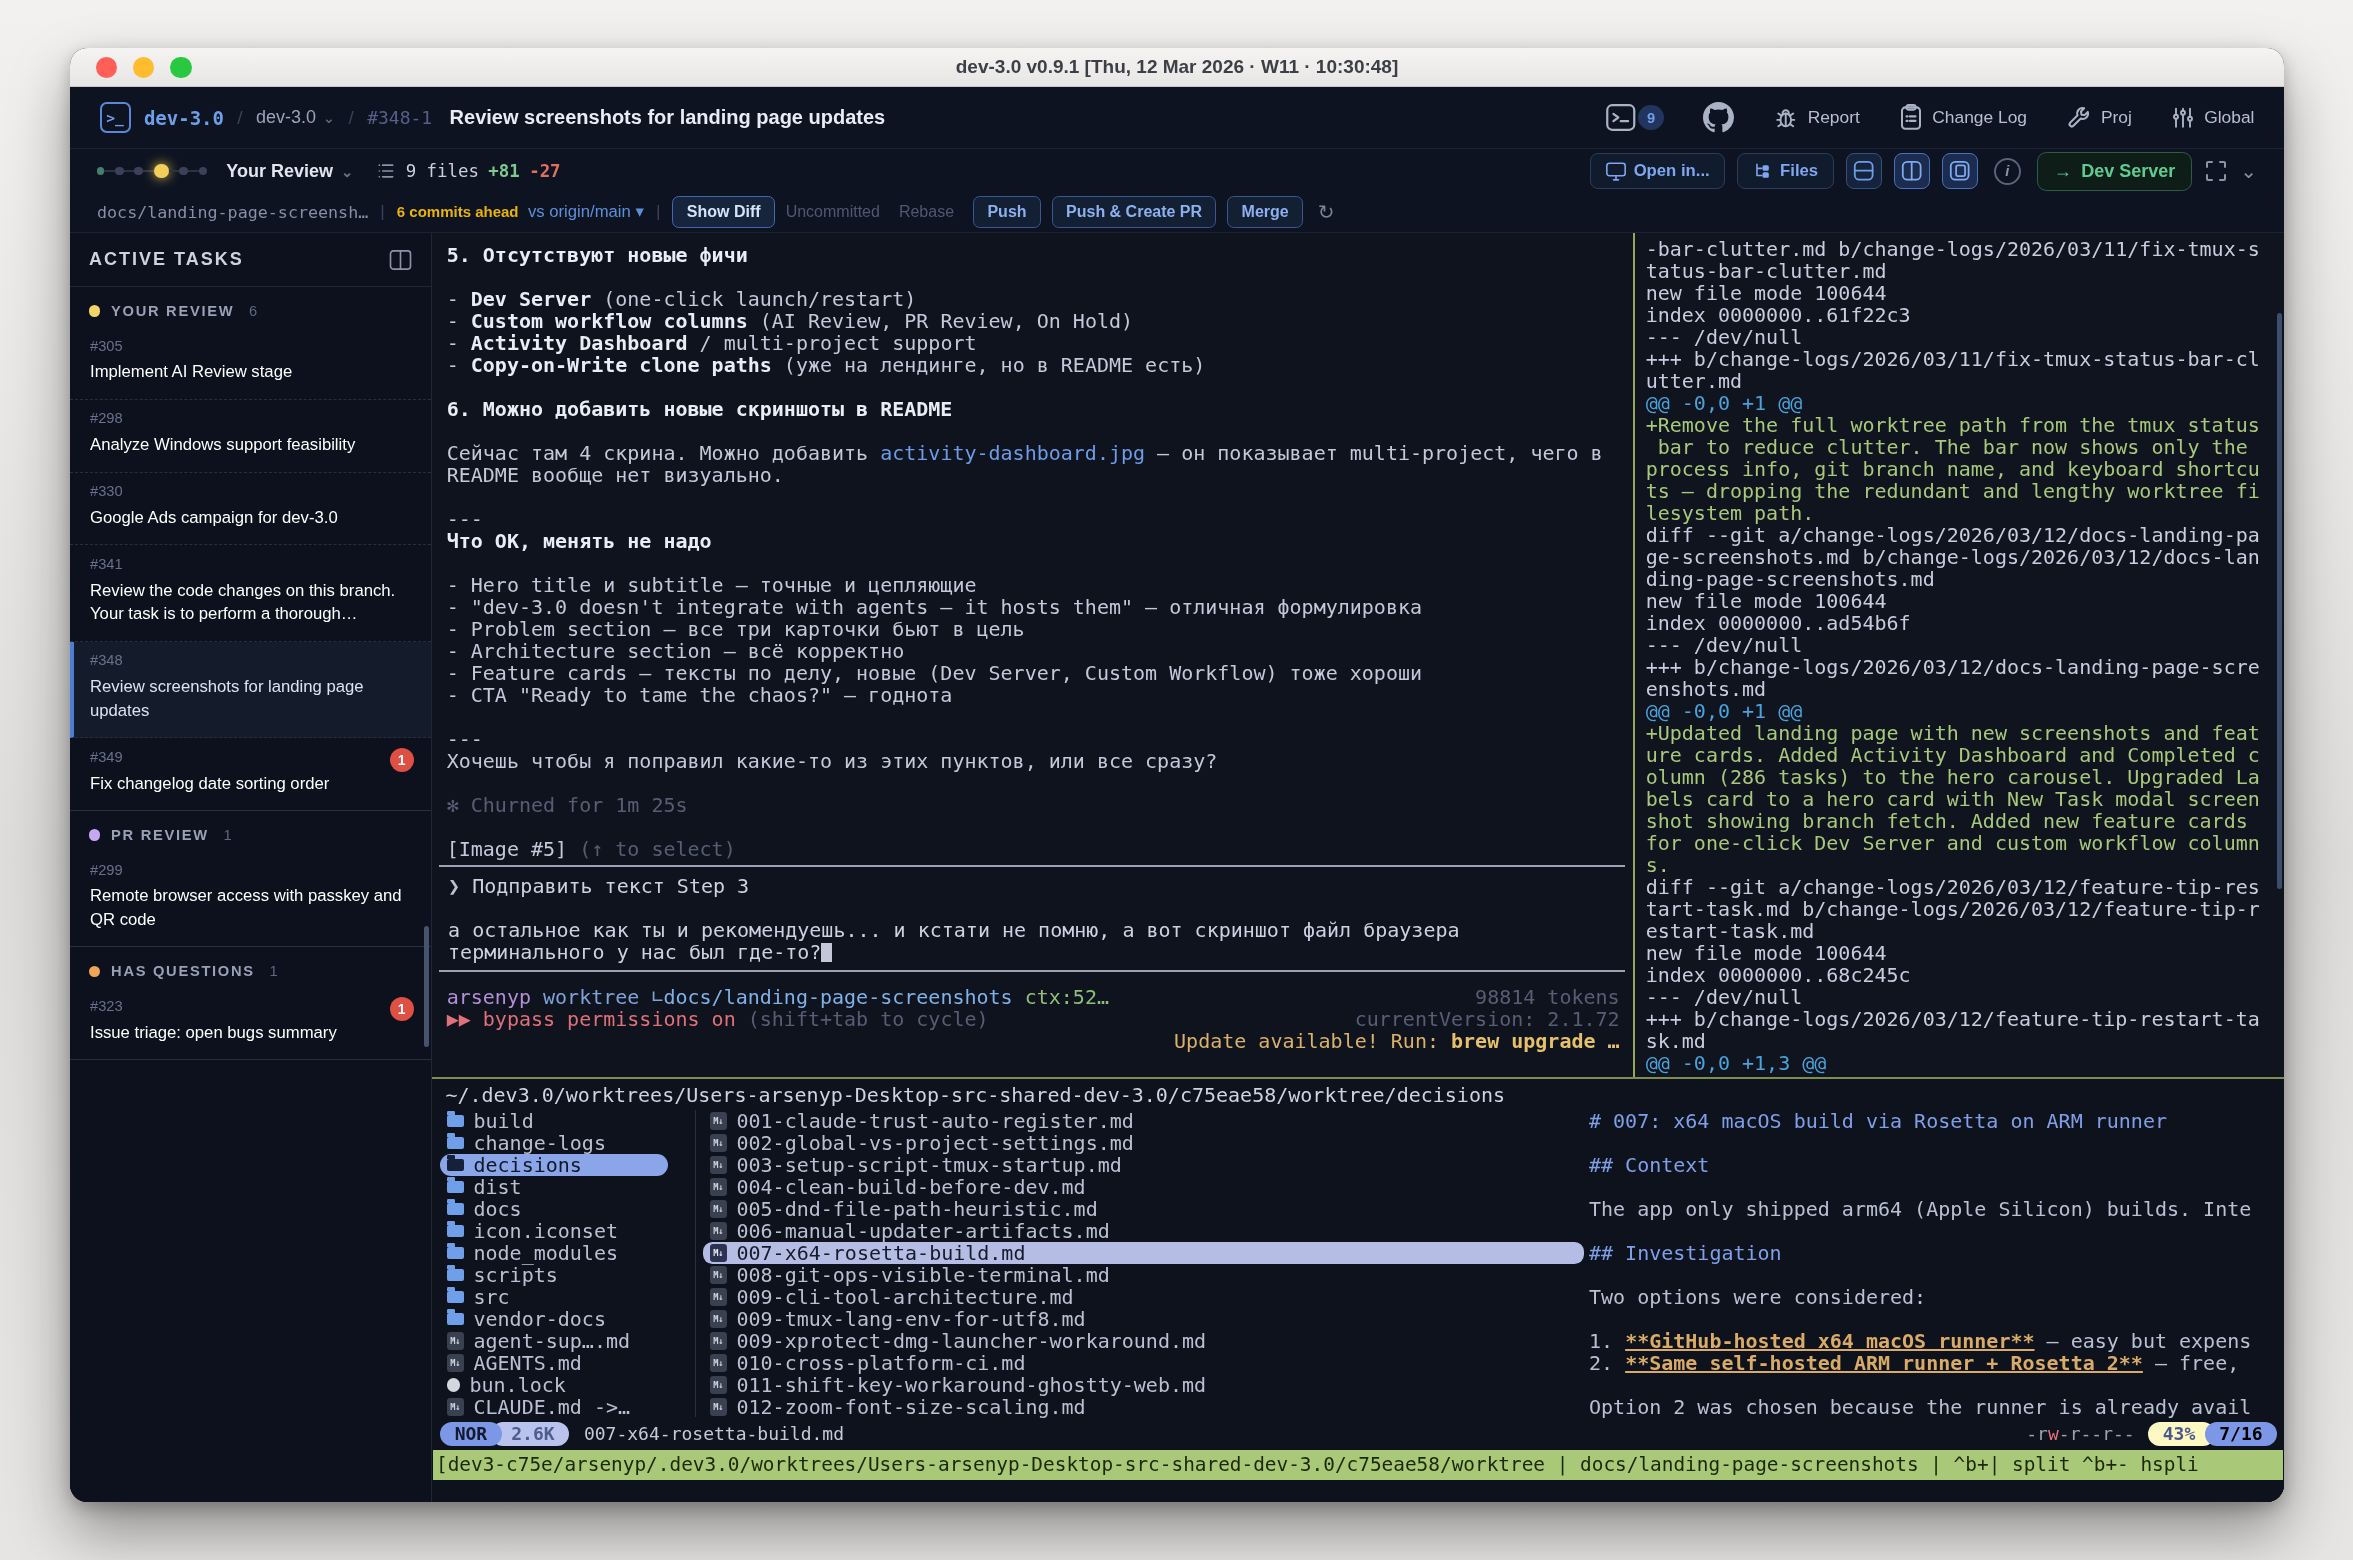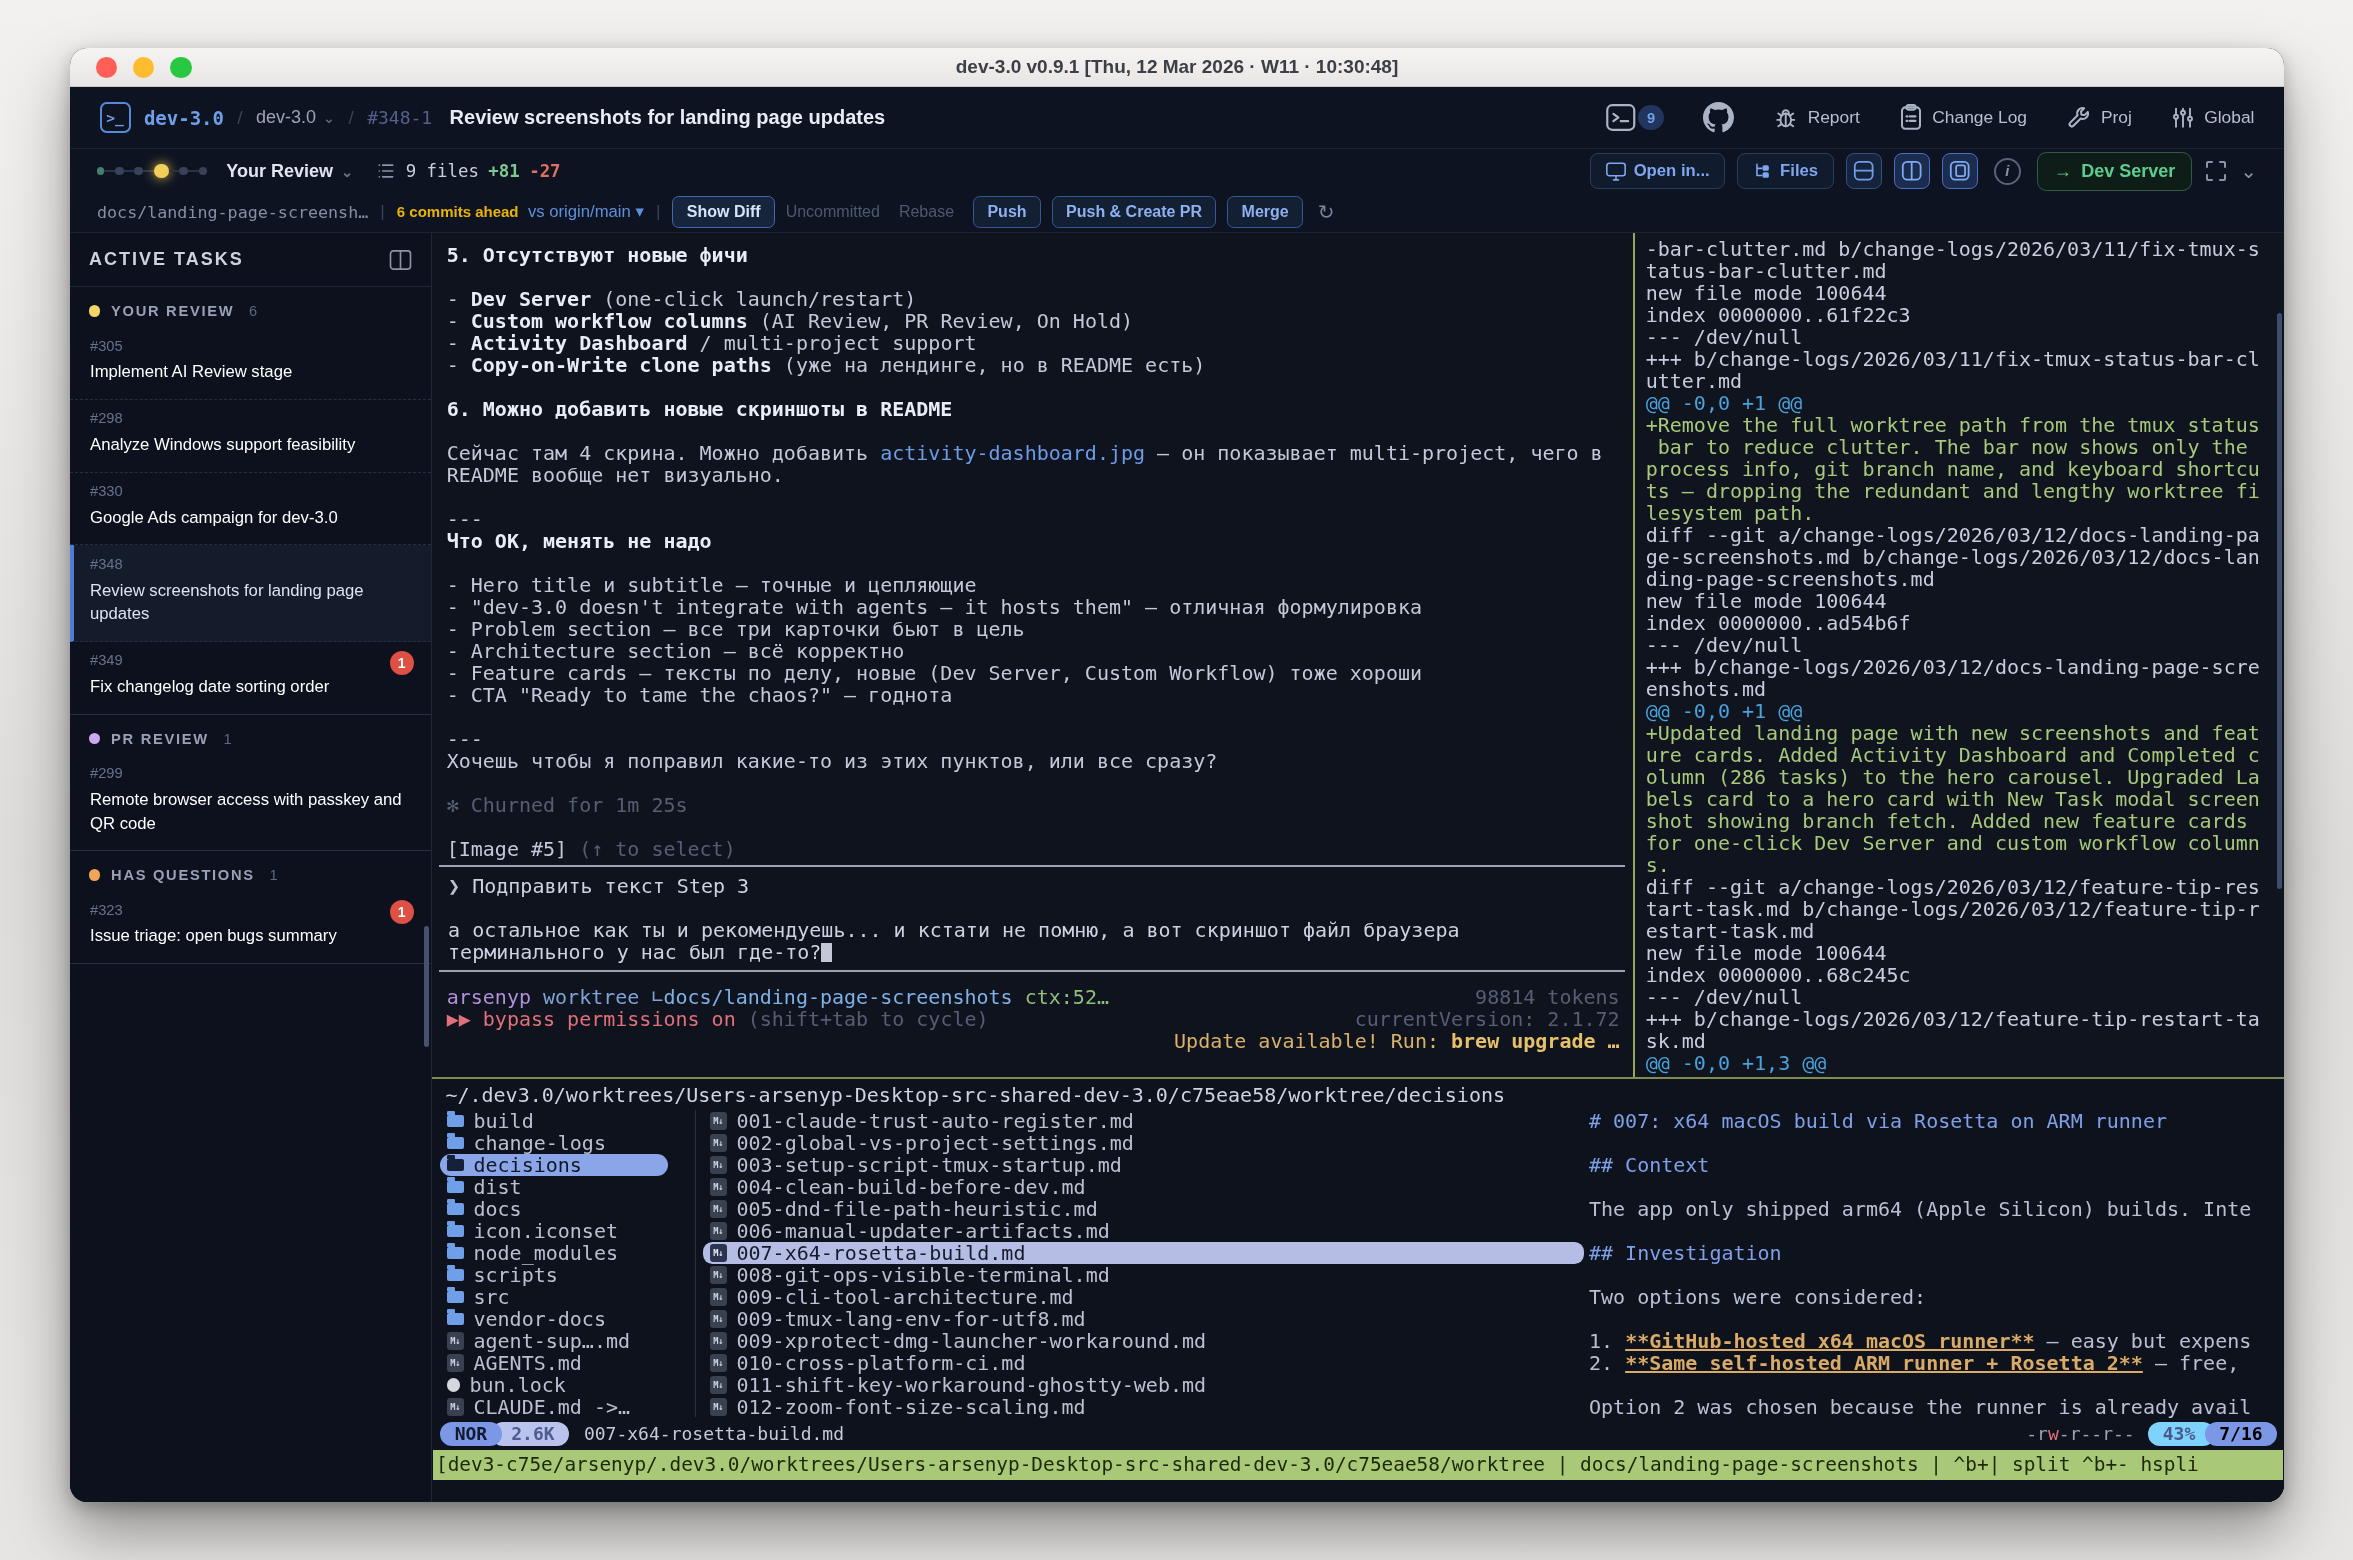--- a/index.html
+++ b/index.html
@@ -130,21 +130,21 @@
   .fm-ic.md{width:17.4px;height:17.4px;background:#39404f;border-radius:3.3px;color:#cfd5e2;font-size:8.7px;font-weight:bold;display:flex;align-items:center;justify-content:center;font-family:"DejaVu Sans Mono",monospace;}
   .fm-row.sel-file .fm-ic.md{background:#2c3350;color:#e8ebf5;}
   .fm-ic.lock{width:13.4px;height:13.4px;background:#d5d7de;border-radius:50%;}
   .yz-status{position:absolute;left:8px;right:6.7px;top:342px;height:25.5px;display:flex;align-items:center;font-family:"DejaVu Sans Mono",monospace;font-size:18px;}
   .pill{border-radius:12.7px;padding:1.3px 14.7px;font-weight:bold;}
   .pill.mode{background:#7b97e6;color:#121a2e;z-index:2;}
   .pill.size{background:#b9c3ee;color:#505c8e;margin-left:-10.7px;padding-left:20px;z-index:1;}
   .yz-file{color:#c3cad9;margin-left:14.7px;}
   .yz-right{margin-left:auto;display:flex;align-items:center;}
   .yz-perms{margin-right:13.4px;}
-  .pill.pct{background:#7dd3fc;color:#4c588c;z-index:1;padding-right:20px;}
+  .pill.pct{background:#fef9c3;color:#4c588c;z-index:1;padding-right:20px;}
   .pill.pos{background:#7b97e6;color:#000000;margin-left:-10.7px;z-index:2;}
   .tmux{position:absolute;left:1.3px;right:1.3px;top:371px;height:29.5px;background:#a9c878;color:#1c2808;font-family:"DejaVu Sans Mono",monospace;font-size:19.4px;line-height:29.5px;white-space:pre;overflow:hidden;padding-left:2.7px;}
   svg{stroke-linecap:round;stroke-linejoin:round;}
 </style>
 </head>
 <body>
 
 <div class="window">
   <div class="titlebar">
     <div class="traffic">
@@ -322,20 +322,24 @@
               <div class="sb-id">#305</div>
               <div class="sb-title">Implement AI Review stage</div>
             </div>
             <div class="sb-item">
               <div class="sb-id">#298</div>
               <div class="sb-title">Analyze Windows support feasibility</div>
             </div>
             <div class="sb-item">
               <div class="sb-id">#330</div>
               <div class="sb-title">Google Ads campaign for dev-3.0</div>
+            </div>
+            <div class="sb-item">
+              <div class="sb-id">#341</div>
+              <div class="sb-title">Review the code changes on this branch. Your task is to perform a thorough…</div>
             </div>
             <div class="sb-item sel">
               <div class="sb-id">#348</div>
               <div class="sb-title">Review screenshots for landing page updates</div>
             </div>
             <div class="sb-item last">
               <div class="sb-id">#349</div>
               <div class="sb-title">Fix changelog date sorting order</div>
               <div class="sb-badge">1</div>
             </div>

